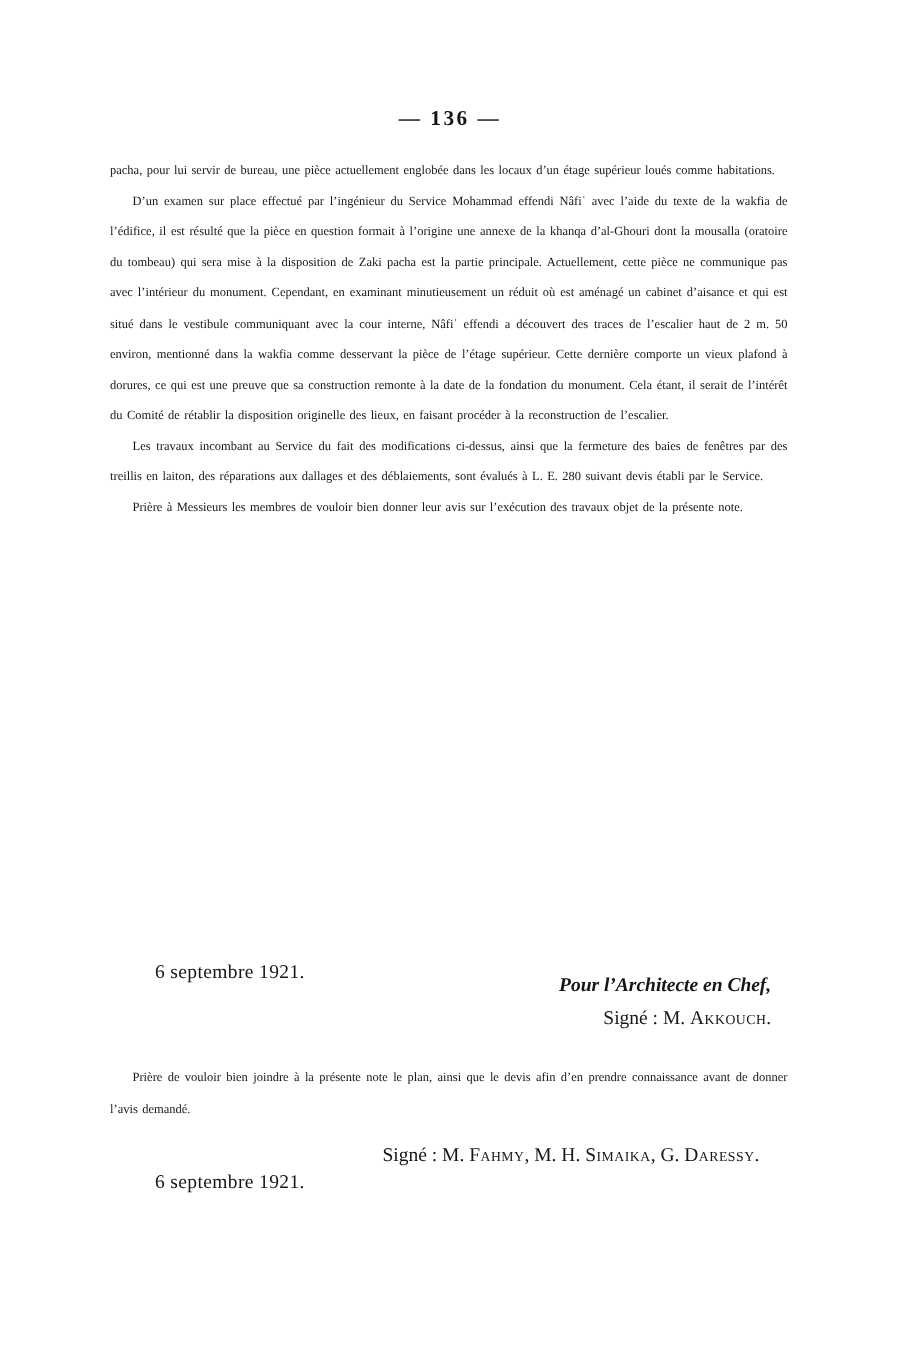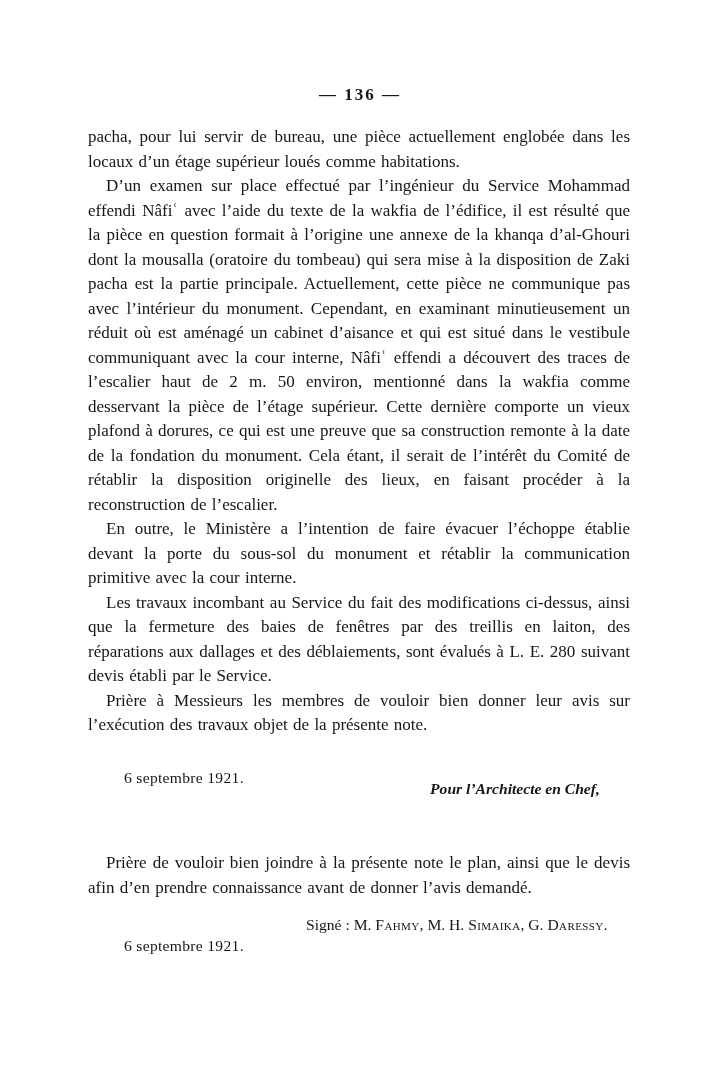--- a/index.html
+++ b/index.html
@@ -27,21 +27,21 @@
     letter-spacing: 2px;
   }
   .body-text {
     position: absolute;
     left: 88px;
     top: 125px;
     width: 542px;
   }
   .para {
     margin: 0;
-    font-size: 17px;
+    font-size: 10px;
     line-height: 24.5px;
     text-align: justify;
     text-indent: 18px;
     word-spacing: 1px;
   }
   .para.no-indent {
     text-indent: 0;
   }
   .date-line {
     position: absolute;
@@ -50,21 +50,21 @@
     letter-spacing: 0.3px;
     margin-top: 16px;
   }
   .date1 { left: 124px; top: 752px; }
   .date2 { left: 124px; top: 920px; }
   .sig-block {
     position: absolute;
     left: 413px;
     top: 776px;
     width: 204px;
-    text-align: center;
+    text-align: right;
     font-size: 15.6px;
     line-height: 25.5px;
   }
   .sig-role {
     font-style: italic;
     font-weight: bold;
     white-space: nowrap;
   }
   .sig-line {
     white-space: nowrap;
@@ -90,29 +90,29 @@
 </head>
 <body>
 
 <div class="page">
 
   <div class="page-number">— 136 —</div>
 
   <div class="body-text">
     <p class="para no-indent">pacha, pour lui servir de bureau, une pièce actuellement englobée dans les locaux d’un étage supérieur loués comme habitations.</p>
     <p class="para">D’un examen sur place effectué par l’ingénieur du Service Mohammad effendi Nâfiʿ avec l’aide du texte de la wakfia de l’édifice, il est résulté que la pièce en question formait à l’origine une annexe de la khanqa d’al-Ghouri dont la mousalla (oratoire du tombeau) qui sera mise à la disposition de Zaki pacha est la partie principale. Actuellement, cette pièce ne communique pas avec l’intérieur du monument. Cependant, en examinant minutieusement un réduit où est aménagé un cabinet d’aisance et qui est situé dans le vestibule communiquant avec la cour interne, Nâfiʿ effendi a découvert des traces de l’escalier haut de 2 m. 50 environ, mentionné dans la wakfia comme desservant la pièce de l’étage supérieur. Cette dernière comporte un vieux plafond à dorures, ce qui est une preuve que sa construction remonte à la date de la fondation du monument. Cela étant, il serait de l’intérêt du Comité de rétablir la disposition originelle des lieux, en faisant procéder à la reconstruction de l’escalier.</p>
-    <p class="para">En outre, le Ministère a l’intention de faire évacuer l’échoppe établie devant la porte du sous-sol du monument et rétablir la communication primitive avec la cour interne.</p>
     <p class="para">Les travaux incombant au Service du fait des modifications ci-dessus, ainsi que la fermeture des baies de fenêtres par des treillis en laiton, des réparations aux dallages et des déblaiements, sont évalués à L. E. 280 suivant devis établi par le Service.</p>
     <p class="para">Prière à Messieurs les membres de vouloir bien donner leur avis sur l’exécution des travaux objet de la présente note.</p>
   </div>
 
   <div class="date-line date1">6 septembre 1921.</div>
 
   <div class="sig-block">
     <div class="sig-role">Pour l’Architecte en Chef,</div>
+    <div class="sig-line"><span>Signé : M. </span><span class="sc">Akkouch</span><span>.</span></div>
   </div>
 
   <p class="para postscript">Prière de vouloir bien joindre à la présente note le plan, ainsi que le devis afin d’en prendre connaissance avant de donner l’avis demandé.</p>
 
   <div class="date-line date2">6 septembre 1921.</div>
 
   <div class="sig-line-2"><span>Signé : M. </span><span class="sc">Fahmy</span><span>, M. H. </span><span class="sc">Simaika</span><span>, G. </span><span class="sc">Daressy</span><span>.</span></div>
 
 </div>
 

